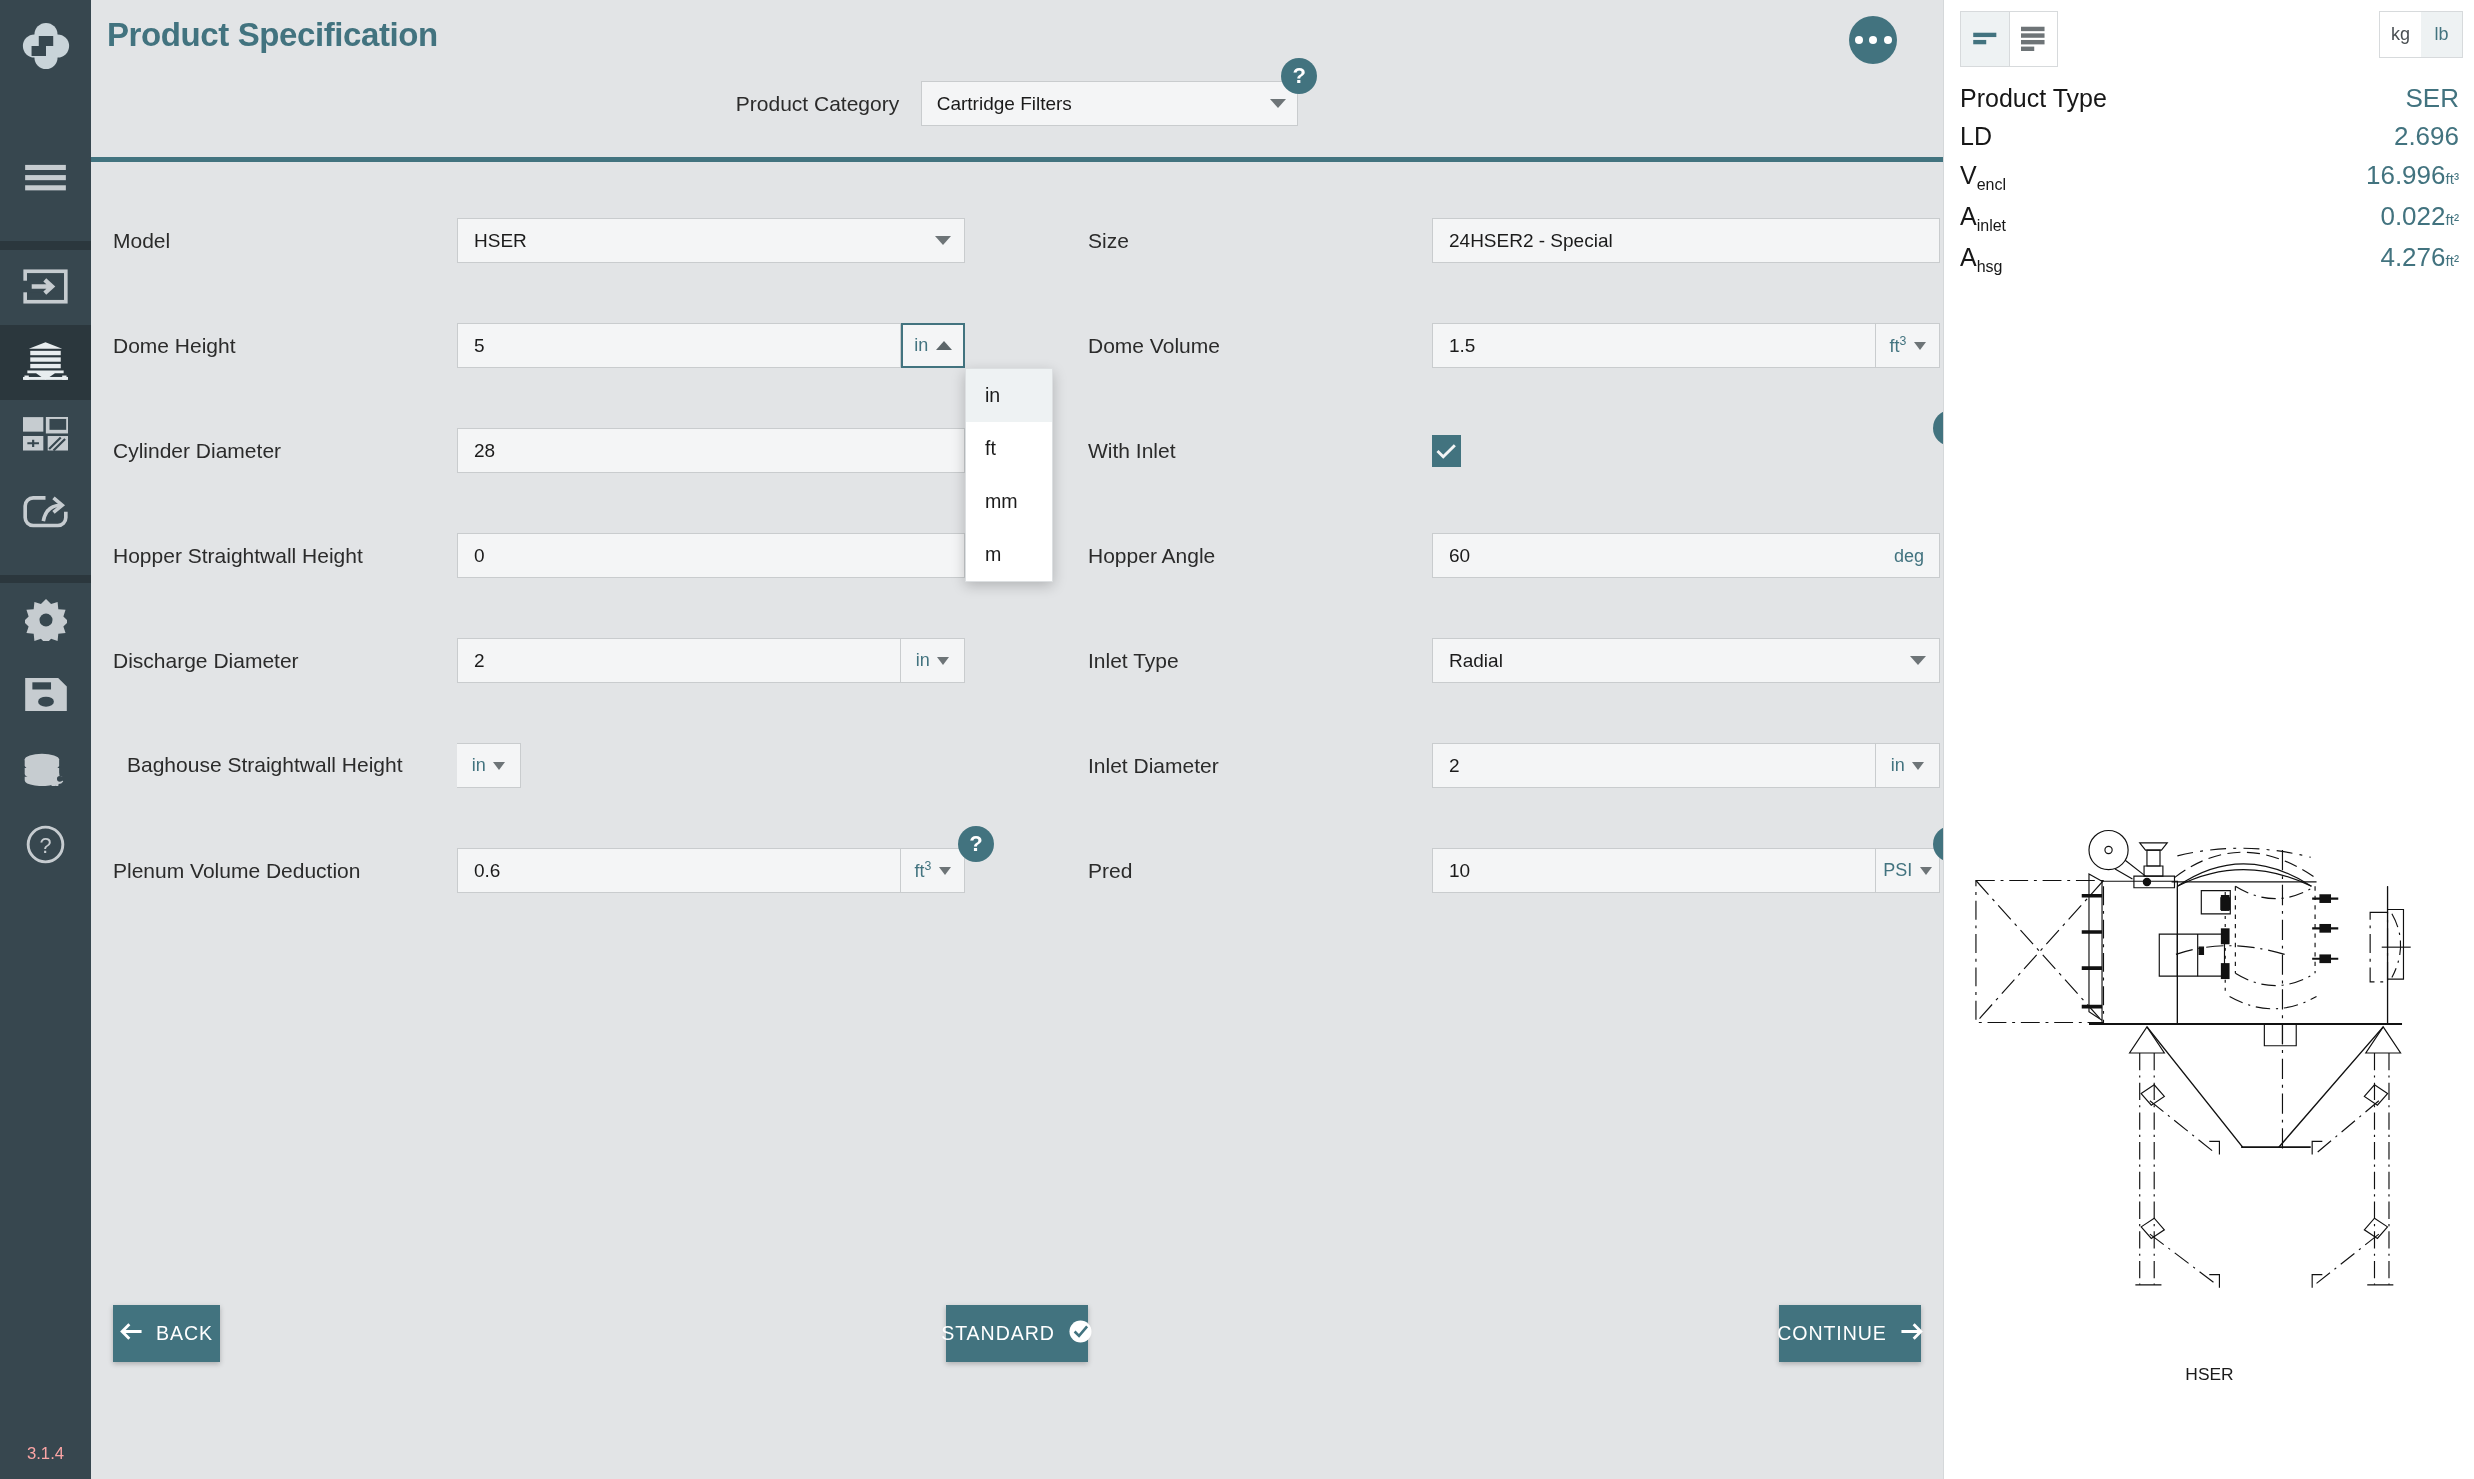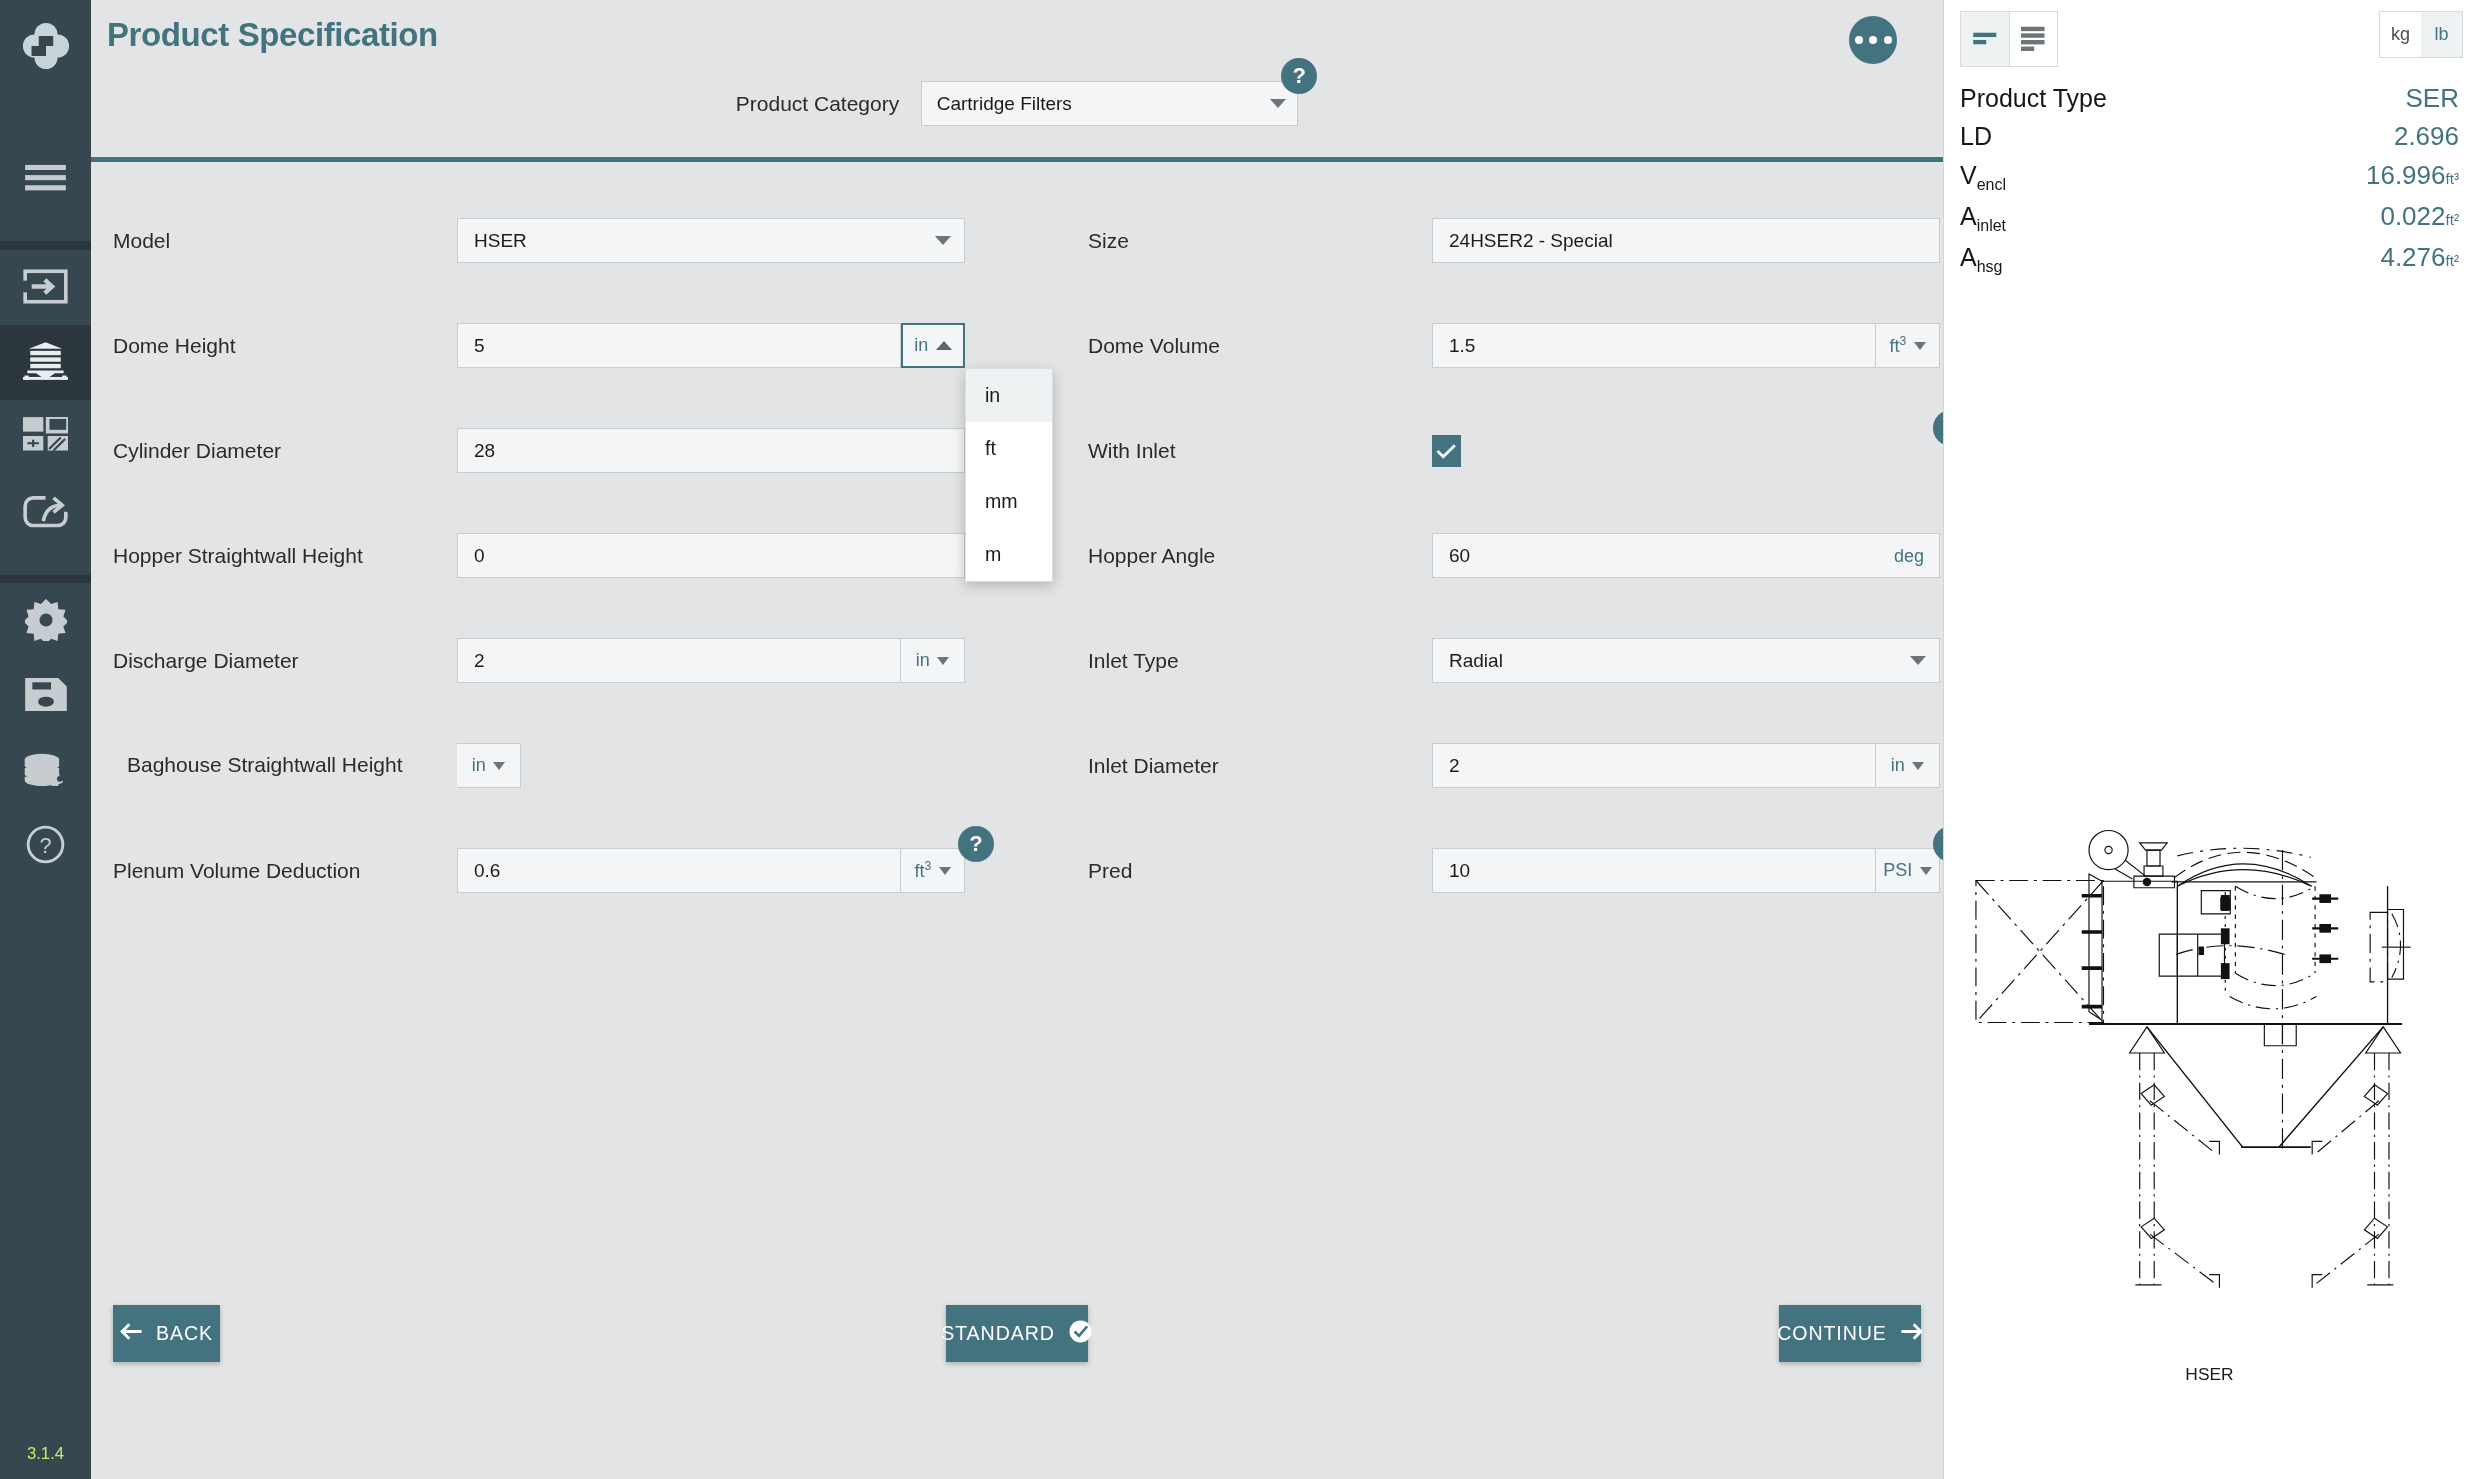--- a/index.html
+++ b/index.html
@@ -28,21 +28,21 @@
     display: flex; align-items: center; justify-content: center;
     cursor: pointer;
   }
   .side-icon.active { background: #2b373d; }
   .side-div {
     width: 91px; height: 8.7px; background: #2b373d;
   }
   .side-gap { height: 25px; width: 91px; }
   .version {
     position: absolute; bottom: 16px; left: 0; width: 91px;
-    text-align: center; color: #bef264; font-size: 16.7px;
+    text-align: center; color: #fca5a5; font-size: 16.7px;
     font-family: "Liberation Sans", sans-serif;
   }
   .ico { fill: #c6ccd0; }
 
   
   .main {
     flex: 1 1 auto; position: relative;
     background: #e2e4e6; height: 1404px;
     width: 1852px;
   }

